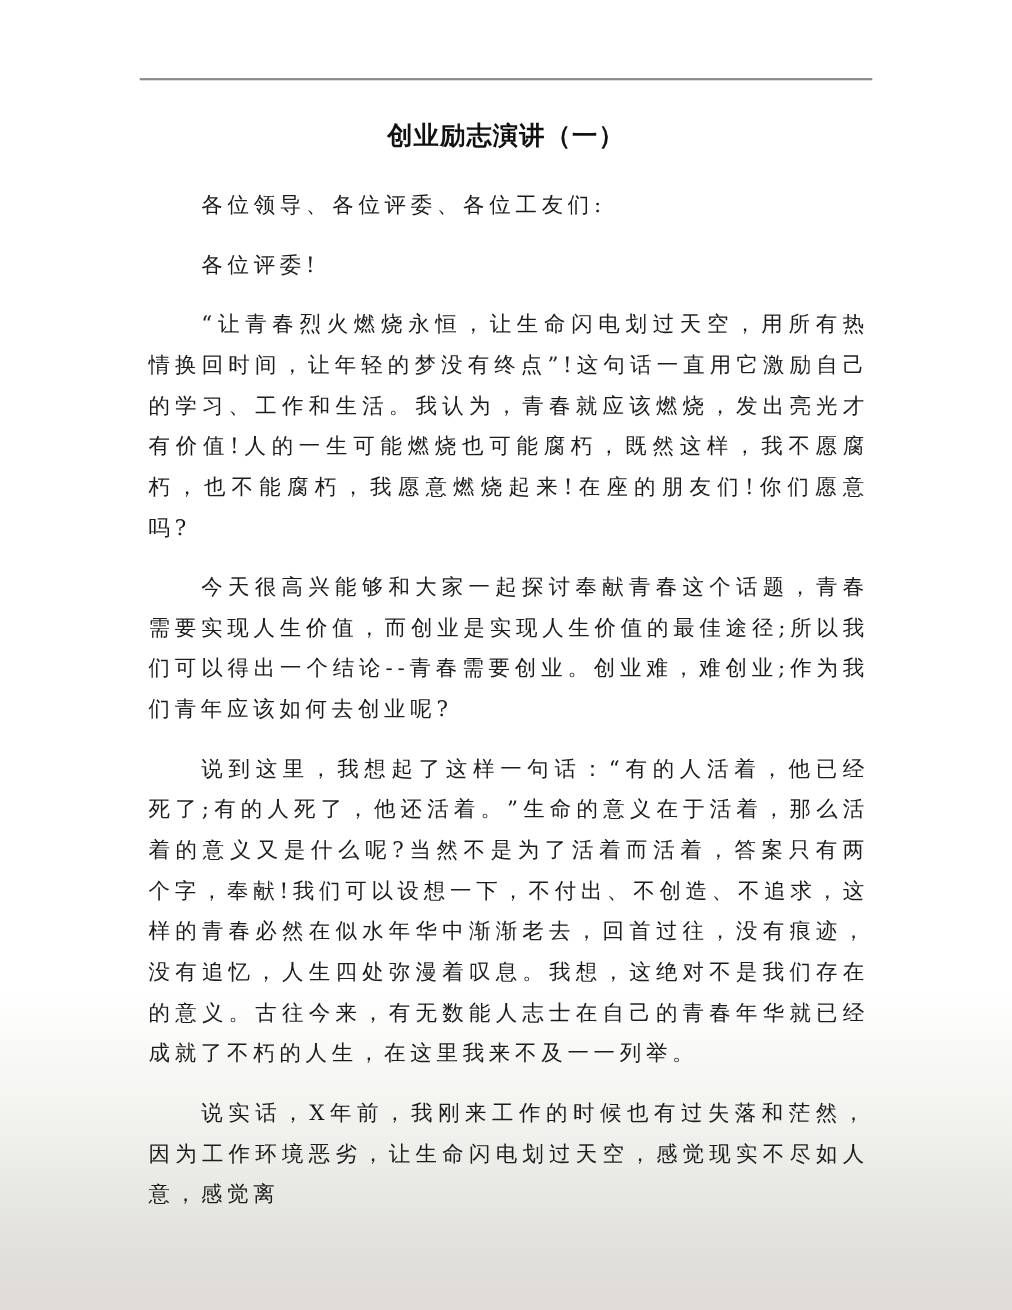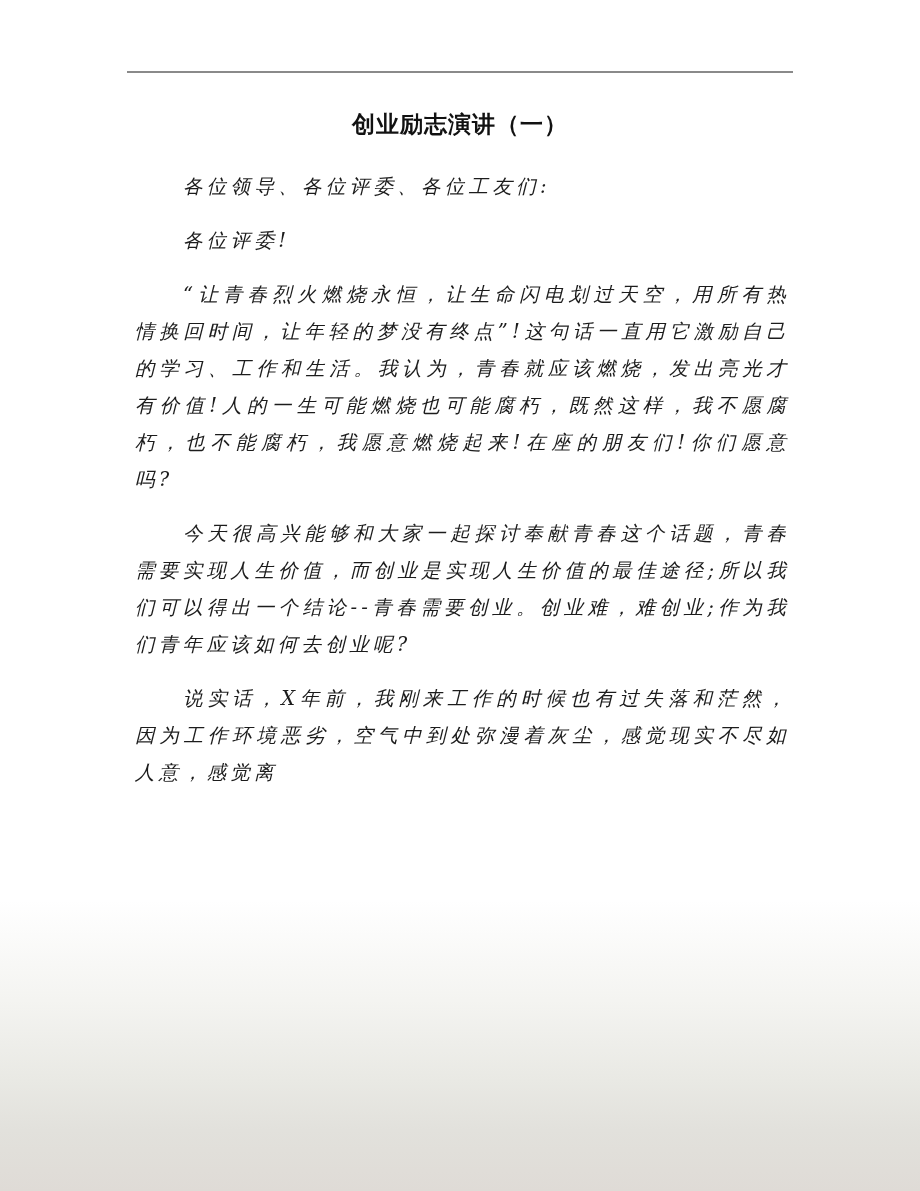--- a/index.html
+++ b/index.html
@@ -51,36 +51,36 @@
     .body-text {
       position: absolute;
       left: 135px;
       top: 168px;
       width: 655px;
       font-size: 19.5px;
       line-height: 37px;
       letter-spacing: 4.3px;
       color: #1c1c1c;
       text-align: justify;
-      font-style: italic;
     }
     .para {
       margin: 0 0 17px 0;
       text-indent: 48px;
     }
     .para.p-salutation { margin-bottom: 17px; }
   </style>
 </head>
 <body>
 
 <div class="page">
   <div class="top-rule"></div>
 
   <div class="title">创业励志演讲（一）</div>
 
   <div class="body-text">
     <p class="para p-salutation">各位领导、各位评委、各位工友们:</p>
     <p class="para">各位评委!</p>
     <p class="para">“让青春烈火燃烧永恒，让生命闪电划过天空，用所有热情换回时间，让年轻的梦没有终点”!这句话一直用它激励自己的学习、工作和生活。我认为，青春就应该燃烧，发出亮光才有价值!人的一生可能燃烧也可能腐朽，既然这样，我不愿腐朽，也不能腐朽，我愿意燃烧起来!在座的朋友们!你们愿意吗?</p>
     <p class="para">今天很高兴能够和大家一起探讨奉献青春这个话题，青春需要实现人生价值，而创业是实现人生价值的最佳途径;所以我们可以得出一个结论--青春需要创业。创业难，难创业;作为我们青年应该如何去创业呢?</p>
-    <p class="para">说实话，X年前，我刚来工作的时候也有过失落和茫然，因为工作环境恶劣，空气中到处弥漫着灰尘，感觉现实不尽如人意，感觉离</p>
+    <p class="para">说到这里，我想起了这样一句话：“有的人活着，他已经死了;有的人死了，他还活着。”生命的意义在于活着，那么活着的意义又是什么呢?当然不是为了活着而活着，答案只有两个字，奉献!我们可以设想一下，不付出、不创造、不追求，这样的青春必然在似水年华中渐渐老去，回首过往，没有痕迹，没有追忆，人生四处弥漫着叹息。我想，这绝对不是我们存在的意义。古往今来，有无数能人志士在自己的青春年华就已经成就了不朽的人生，在这里我来不及一一列举。</p>
+    <p class="para">说实话，X年前，我刚来工作的时候也有过失落和茫然，因为工作环境恶劣，让生命闪电划过天空，感觉现实不尽如人意，感觉离</p>
   </div>
 </div>
 
 </body></html>

